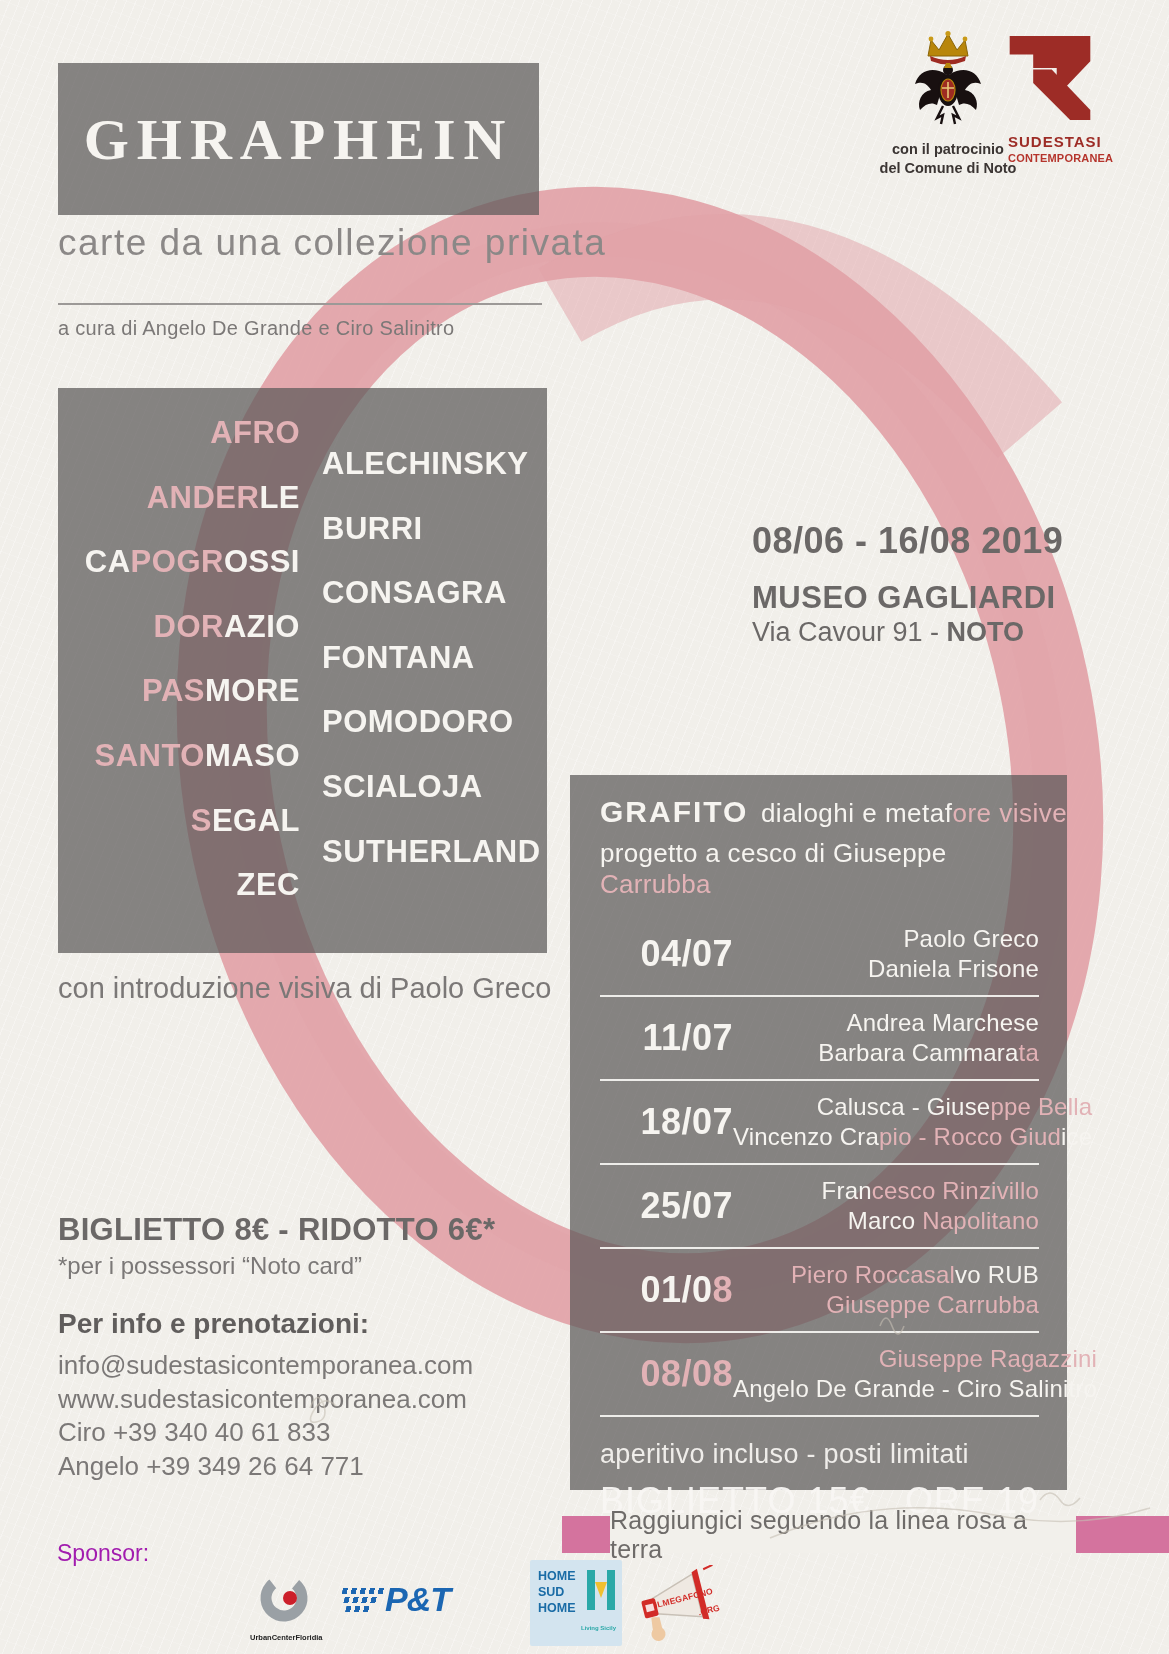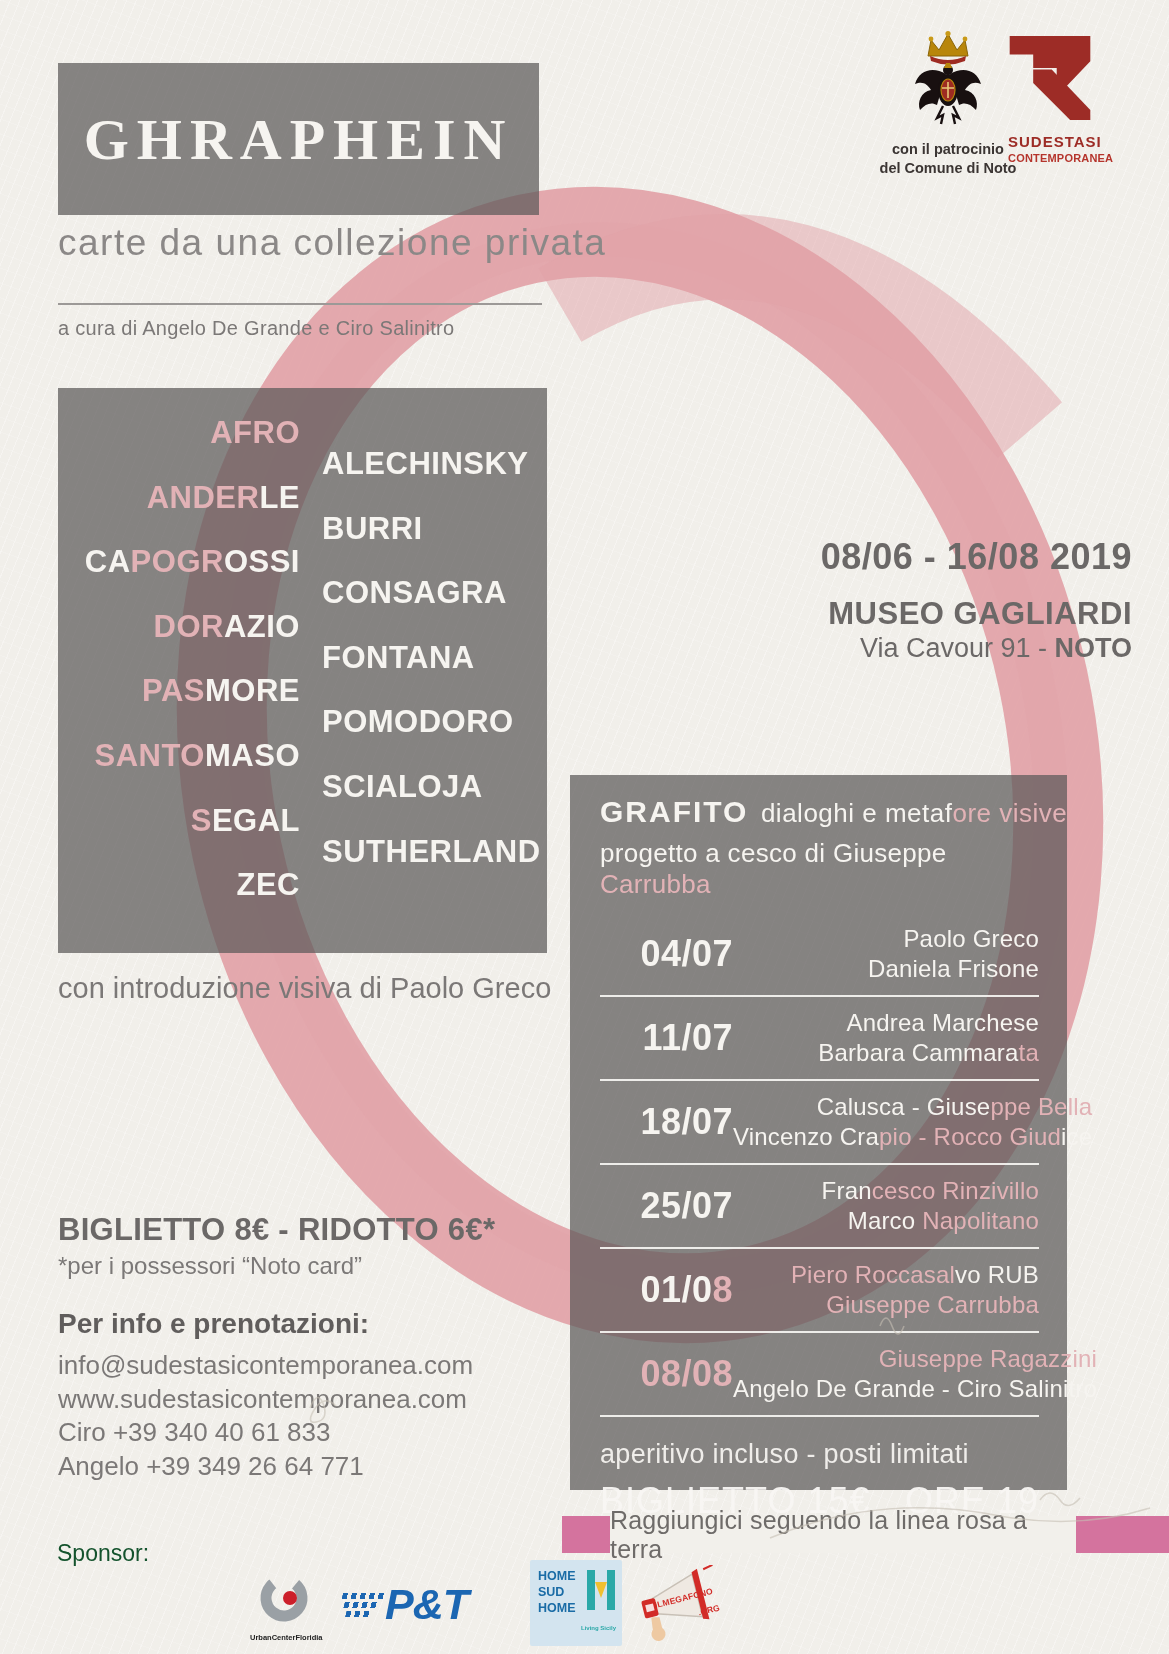--- a/index.html
+++ b/index.html
@@ -38,21 +38,21 @@
 
   
   .patronage{left:878px; top:30px; width:140px; text-align:center;}
   .patronage .crest{display:block; margin:0 auto;}
   .patronage .ptext{margin-top:6px; font-size:14.5px; font-weight:bold; color:#3b3533; line-height:19px;}
   .brand{left:1008px; top:34px; width:96px; text-align:left;}
   .brand .bname{margin-top:7px; font-size:15px; font-weight:bold; letter-spacing:1px; color:var(--brand-red);}
   .brand .bsub{margin-top:2px; font-size:11px; font-weight:bold; letter-spacing:.2px; color:var(--brand-red-light);}
 
   
-  .event{left:752px; top:536px; width:380px; text-align:right; color:var(--dark-text);}
+  .event{left:752px; top:520px; width:380px; text-align:left; color:var(--dark-text);}
   .event .dates{font-size:36px; font-weight:bold; letter-spacing:.5px;}
   .event .venue{margin-top:18px; font-size:31px; font-weight:bold; letter-spacing:.5px;}
   .event .address{margin-top:1px; font-size:27px;}
   .event .address b{font-weight:bold;}
 
   
   .artists-box{
     left:58px; top:388px; width:489px; height:565px;
     background:var(--box-gray); display:flex; align-items:flex-start;
     padding:0; box-sizing:border-box;
@@ -97,33 +97,33 @@
   .footer-bar{left:562px; top:1516px; right:0; width:607px; height:37px; display:flex; align-items:stretch;}
   .fb-pink{background:var(--bar-pink);}
   .fb-pink.l{width:48px; flex:none;}
   .fb-pink.r{flex:1;}
   .fb-text{
     flex:none; width:466px; background:var(--paper); display:flex; align-items:center; justify-content:center;
     font-size:25px; color:#6e6b69; letter-spacing:.2px;
   }
 
   
-  .sponsor-label{left:57px; top:1540px; font-size:23px; color:#14532d;}
+  .sponsor-label{left:57px; top:1540px; font-size:23px; color:#a21caf;}
   .logo{position:absolute; z-index:2;}
   .alfeo{left:148px; top:1557px; width:92px; text-align:center; color:#1c1c1c;}
   .alfeo .stars{font-size:6px; letter-spacing:2px; color:#4a4a4a;}
   .alfeo .tiny{font-size:6px; letter-spacing:1px; color:#2a2a2a;}
   .alfeo .big{font-size:11px; font-weight:bold; letter-spacing:3px;}
   .ucf{left:250px; top:1572px; width:70px; text-align:center;}
   .ucf .lbl{font-size:7.5px; font-weight:bold; color:#222; margin-top:1px;}
   .pt{left:340px; top:1580px; width:130px; display:flex; align-items:center;}
   .pt .dots{display:flex; flex-direction:column; gap:3px; margin-right:3px; transform:skewX(-14deg);}
   .pt .dots i{display:block; height:6px; background:repeating-linear-gradient(90deg,#1b66b2 0 5px, transparent 5px 9px);}
   .pt .dots i:nth-child(1){width:42px;} .pt .dots i:nth-child(2){width:34px; margin-left:4px;} .pt .dots i:nth-child(3){width:26px; margin-left:8px;}
-  .pt .ptname{font-size:43px; font-weight:bold; font-style:italic; color:#1b66b2; letter-spacing:-1px;}
+  .pt .ptname{font-size:34px; font-weight:bold; font-style:italic; color:#1b66b2; letter-spacing:-1px;}
   .hsh{left:530px; top:1560px; width:92px; height:86px; background:#d3e4ef; border-radius:2px; box-sizing:border-box; padding:8px 6px 4px 8px; position:absolute;}
   .hsh .words{float:left; font-size:12.5px; font-weight:bold; color:#1a6ca6; line-height:16px;}
   .hsh svg{float:right;}
   .hsh .tag{clear:both; text-align:right; font-size:6px; color:#2aa8a8; font-weight:bold; padding-top:9px;}
   .mega{left:626px; top:1565px; width:100px; height:82px;}
   .mega .mname{position:absolute; left:28px; top:28px; font-size:8.5px; font-weight:bold; color:#d22b27; transform:rotate(-14deg); letter-spacing:.2px;}
   .mega .morg{position:absolute; left:72px; top:40px; font-size:8.5px; font-weight:bold; color:#d22b27; transform:rotate(-14deg);}
 
   .scribbles{position:absolute; inset:0; z-index:3; pointer-events:none;}
 </style>

